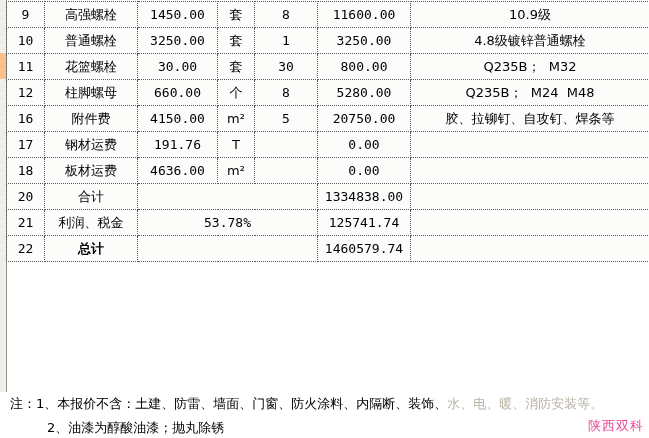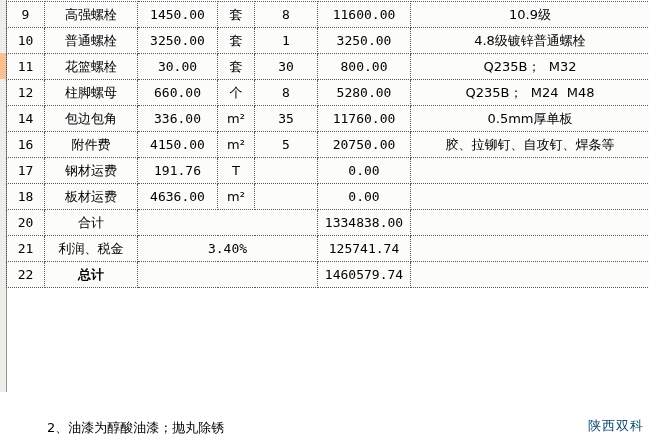--- a/index.html
+++ b/index.html
@@ -27,21 +27,21 @@
   td.num{font-family:"DejaVu Sans Mono","DejaVu Sans",monospace;}
   td.note{text-align:left;padding-left:5px;}
   td.bold{font-weight:bold;}
   td.solid-bottom{border-bottom:1px solid #000;}
   
   .notes{position:absolute;left:0;top:392px;width:649px;height:46px;background:#fff;}
   .note-line1{position:absolute;left:10px;top:3px;white-space:pre;}
   .note-line1 .faded{color:#b8b2a4;}
   .note-line2{position:absolute;left:47px;top:27px;white-space:pre;}
   .watermark{
-    position:absolute;right:5px;top:25px;color:#0c4a6e;letter-spacing:1px;
+    position:absolute;right:5px;top:25px;color:#ec4899;letter-spacing:1px;
   }
 </style>
 </head>
 <body>
 
 <div class="screen">
 
   <div class="left-strip">
     <div class="strip-highlight" id="strip-highlight" style="background: rgb(250, 192, 144); top: 53px;"></div>
     <div class="strip-line"></div>
@@ -88,29 +88,20 @@
         <tr>
           <td class="num">12</td>
           <td>柱脚螺母</td>
           <td class="num">660.00</td>
           <td>个</td>
           <td class="num">8</td>
           <td class="num">5280.00</td>
           <td class="note">Q235B；  M24  M48</td>
         </tr>
         <tr>
-          <td class="num">14</td>
-          <td>包边包角</td>
-          <td class="num">336.00</td>
-          <td>m²</td>
-          <td class="num">35</td>
-          <td class="num">11760.00</td>
-          <td class="note">0.5mm厚单板</td>
-        </tr>
-        <tr>
           <td class="num">16</td>
           <td>附件费</td>
           <td class="num">4150.00</td>
           <td>m²</td>
           <td class="num">5</td>
           <td class="num">20750.00</td>
           <td class="note">胶、拉铆钉、自攻钉、焊条等</td>
         </tr>
         <tr>
           <td class="num">17</td>
@@ -133,32 +124,33 @@
         <tr>
           <td class="num">20</td>
           <td>合计</td>
           <td class="num" colspan="3"></td>
           <td class="num">1334838.00</td>
           <td class="note"></td>
         </tr>
         <tr>
           <td class="num">21</td>
           <td>利润、税金</td>
-          <td class="num" colspan="3">3.40%</td>
+          <td class="num" colspan="3">53.78%</td>
           <td class="num">125741.74</td>
           <td class="note"></td>
         </tr>
         <tr>
           <td class="num">22</td>
           <td class="bold">总计</td>
           <td class="num" colspan="3"></td>
           <td class="num">1460579.74</td>
           <td class="note"></td>
         </tr>
       </tbody>
   </table>
 
   <div class="notes">
+    <div class="note-line1"><span>注：1、本报价不含：土建、防雷、墙面、门窗、防火涂料、内隔断、装饰、</span><span class="faded">水、电、暖、消防安装等。</span></div>
     <div class="note-line2">2、油漆为醇酸油漆；抛丸除锈</div>
     <div class="watermark">陕西双科</div>
   </div>
 
 </div>
 
 </body></html>

